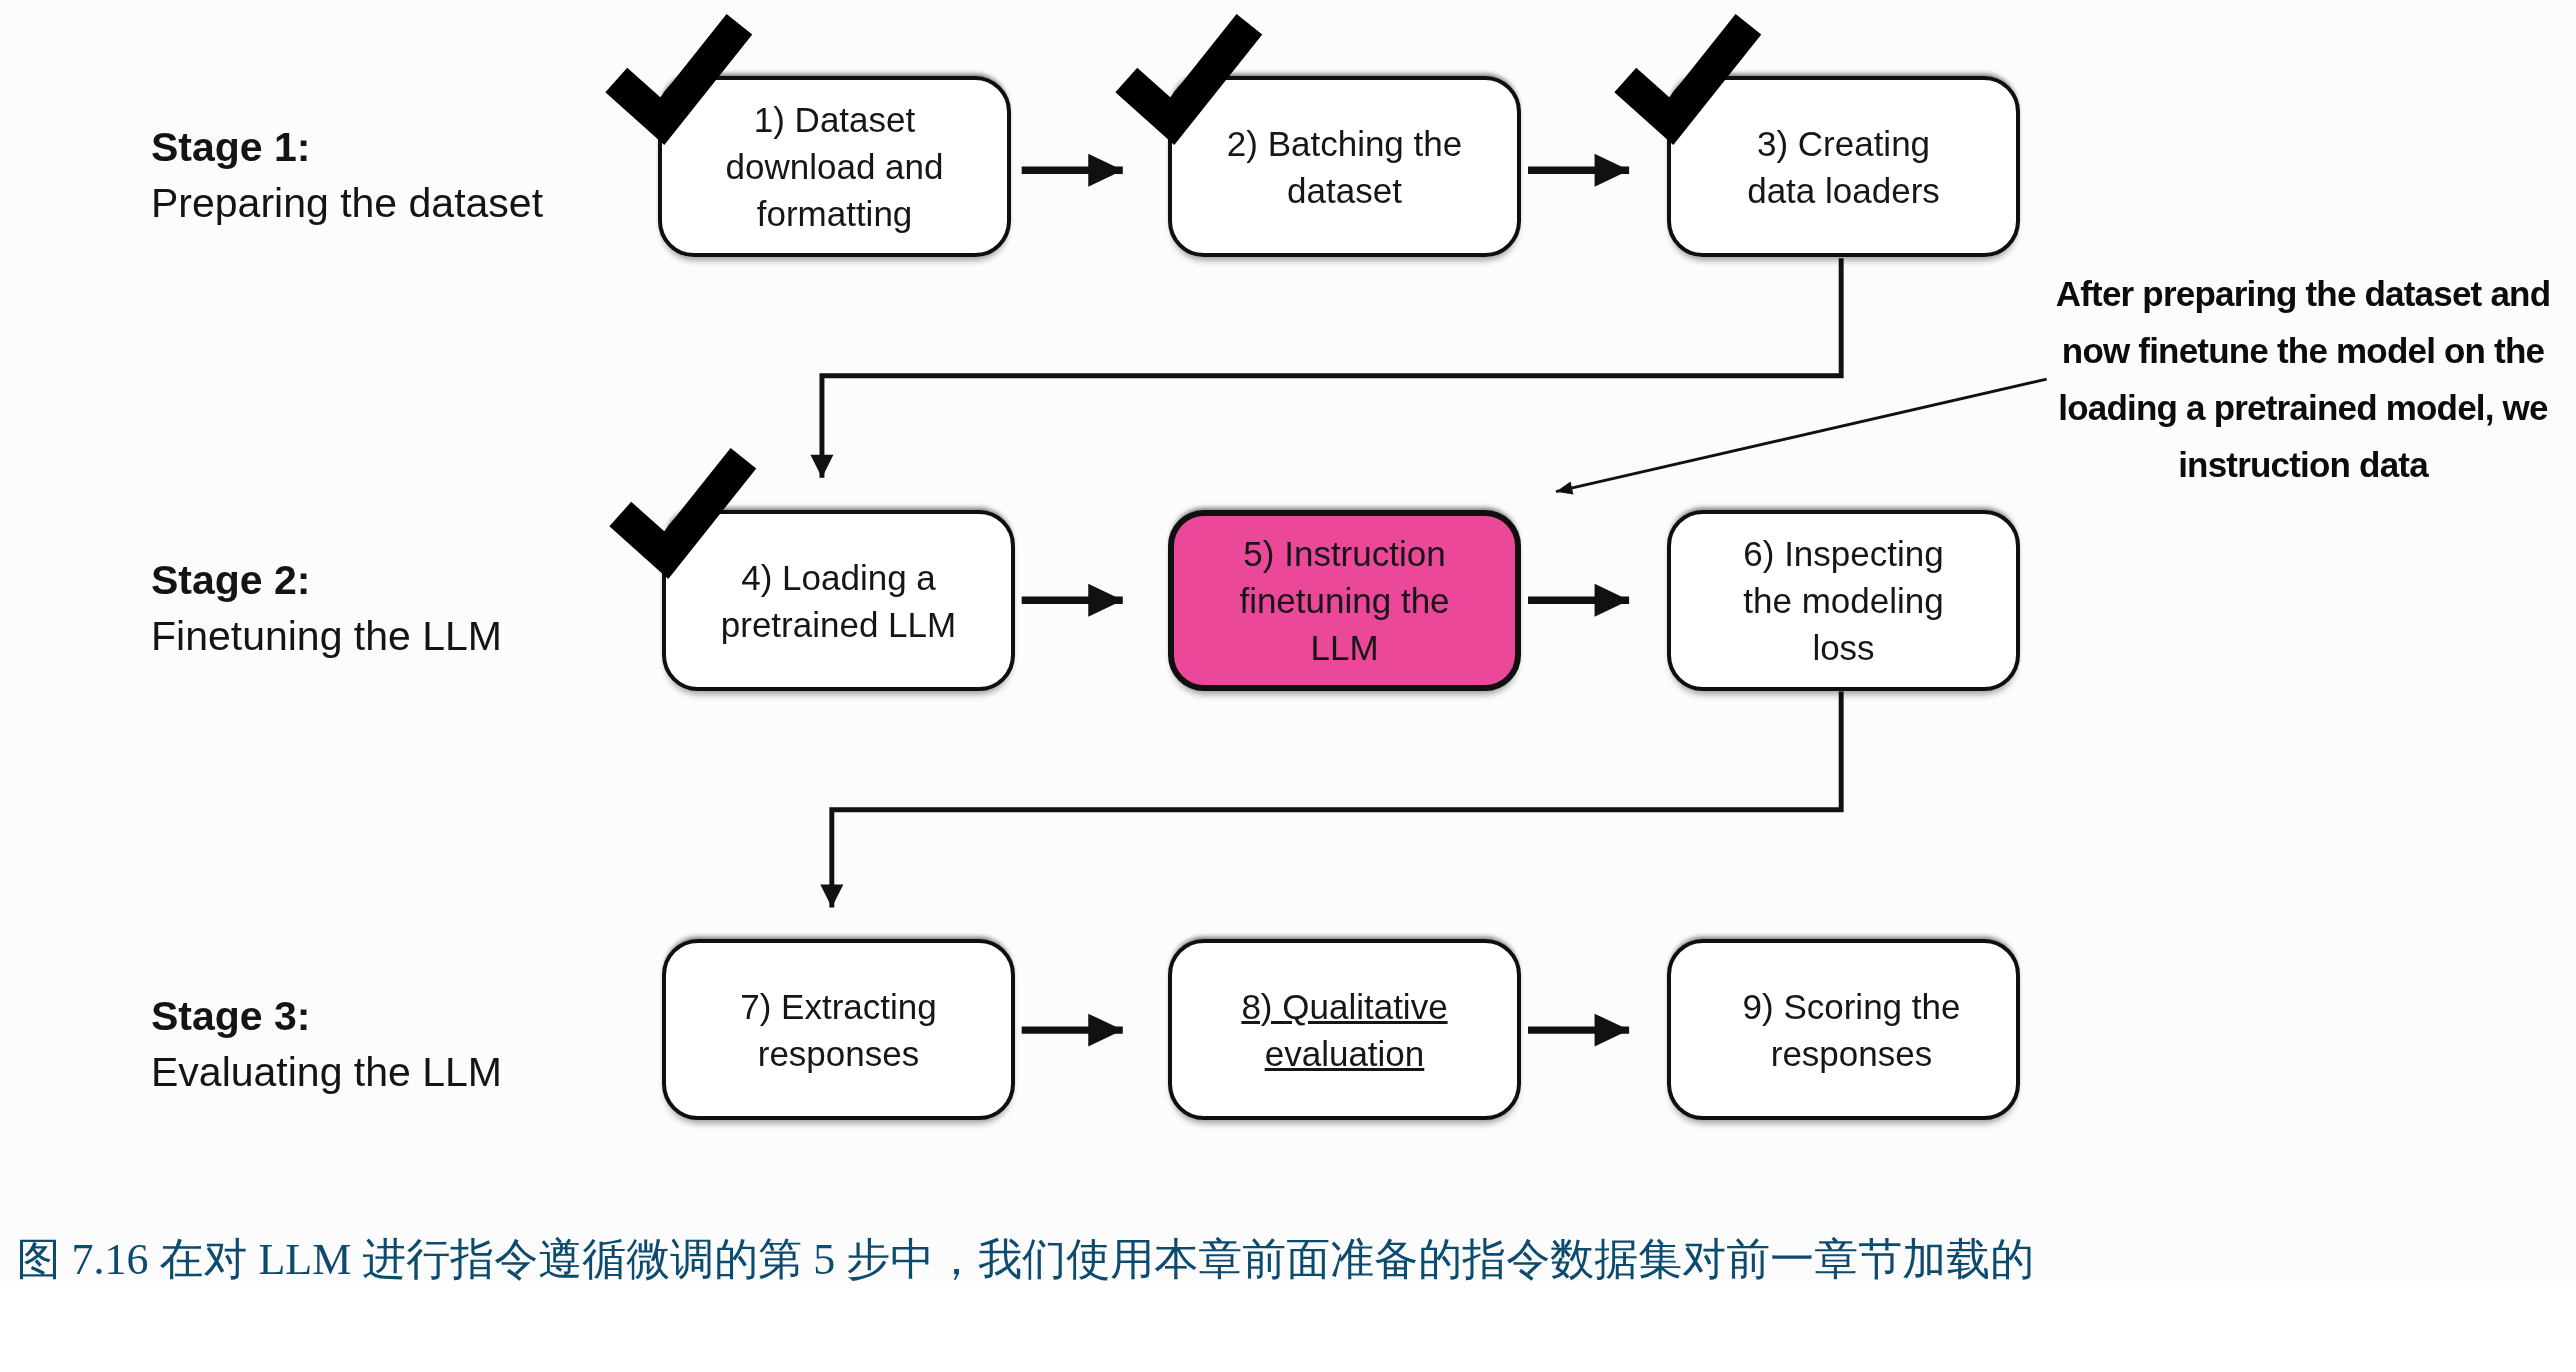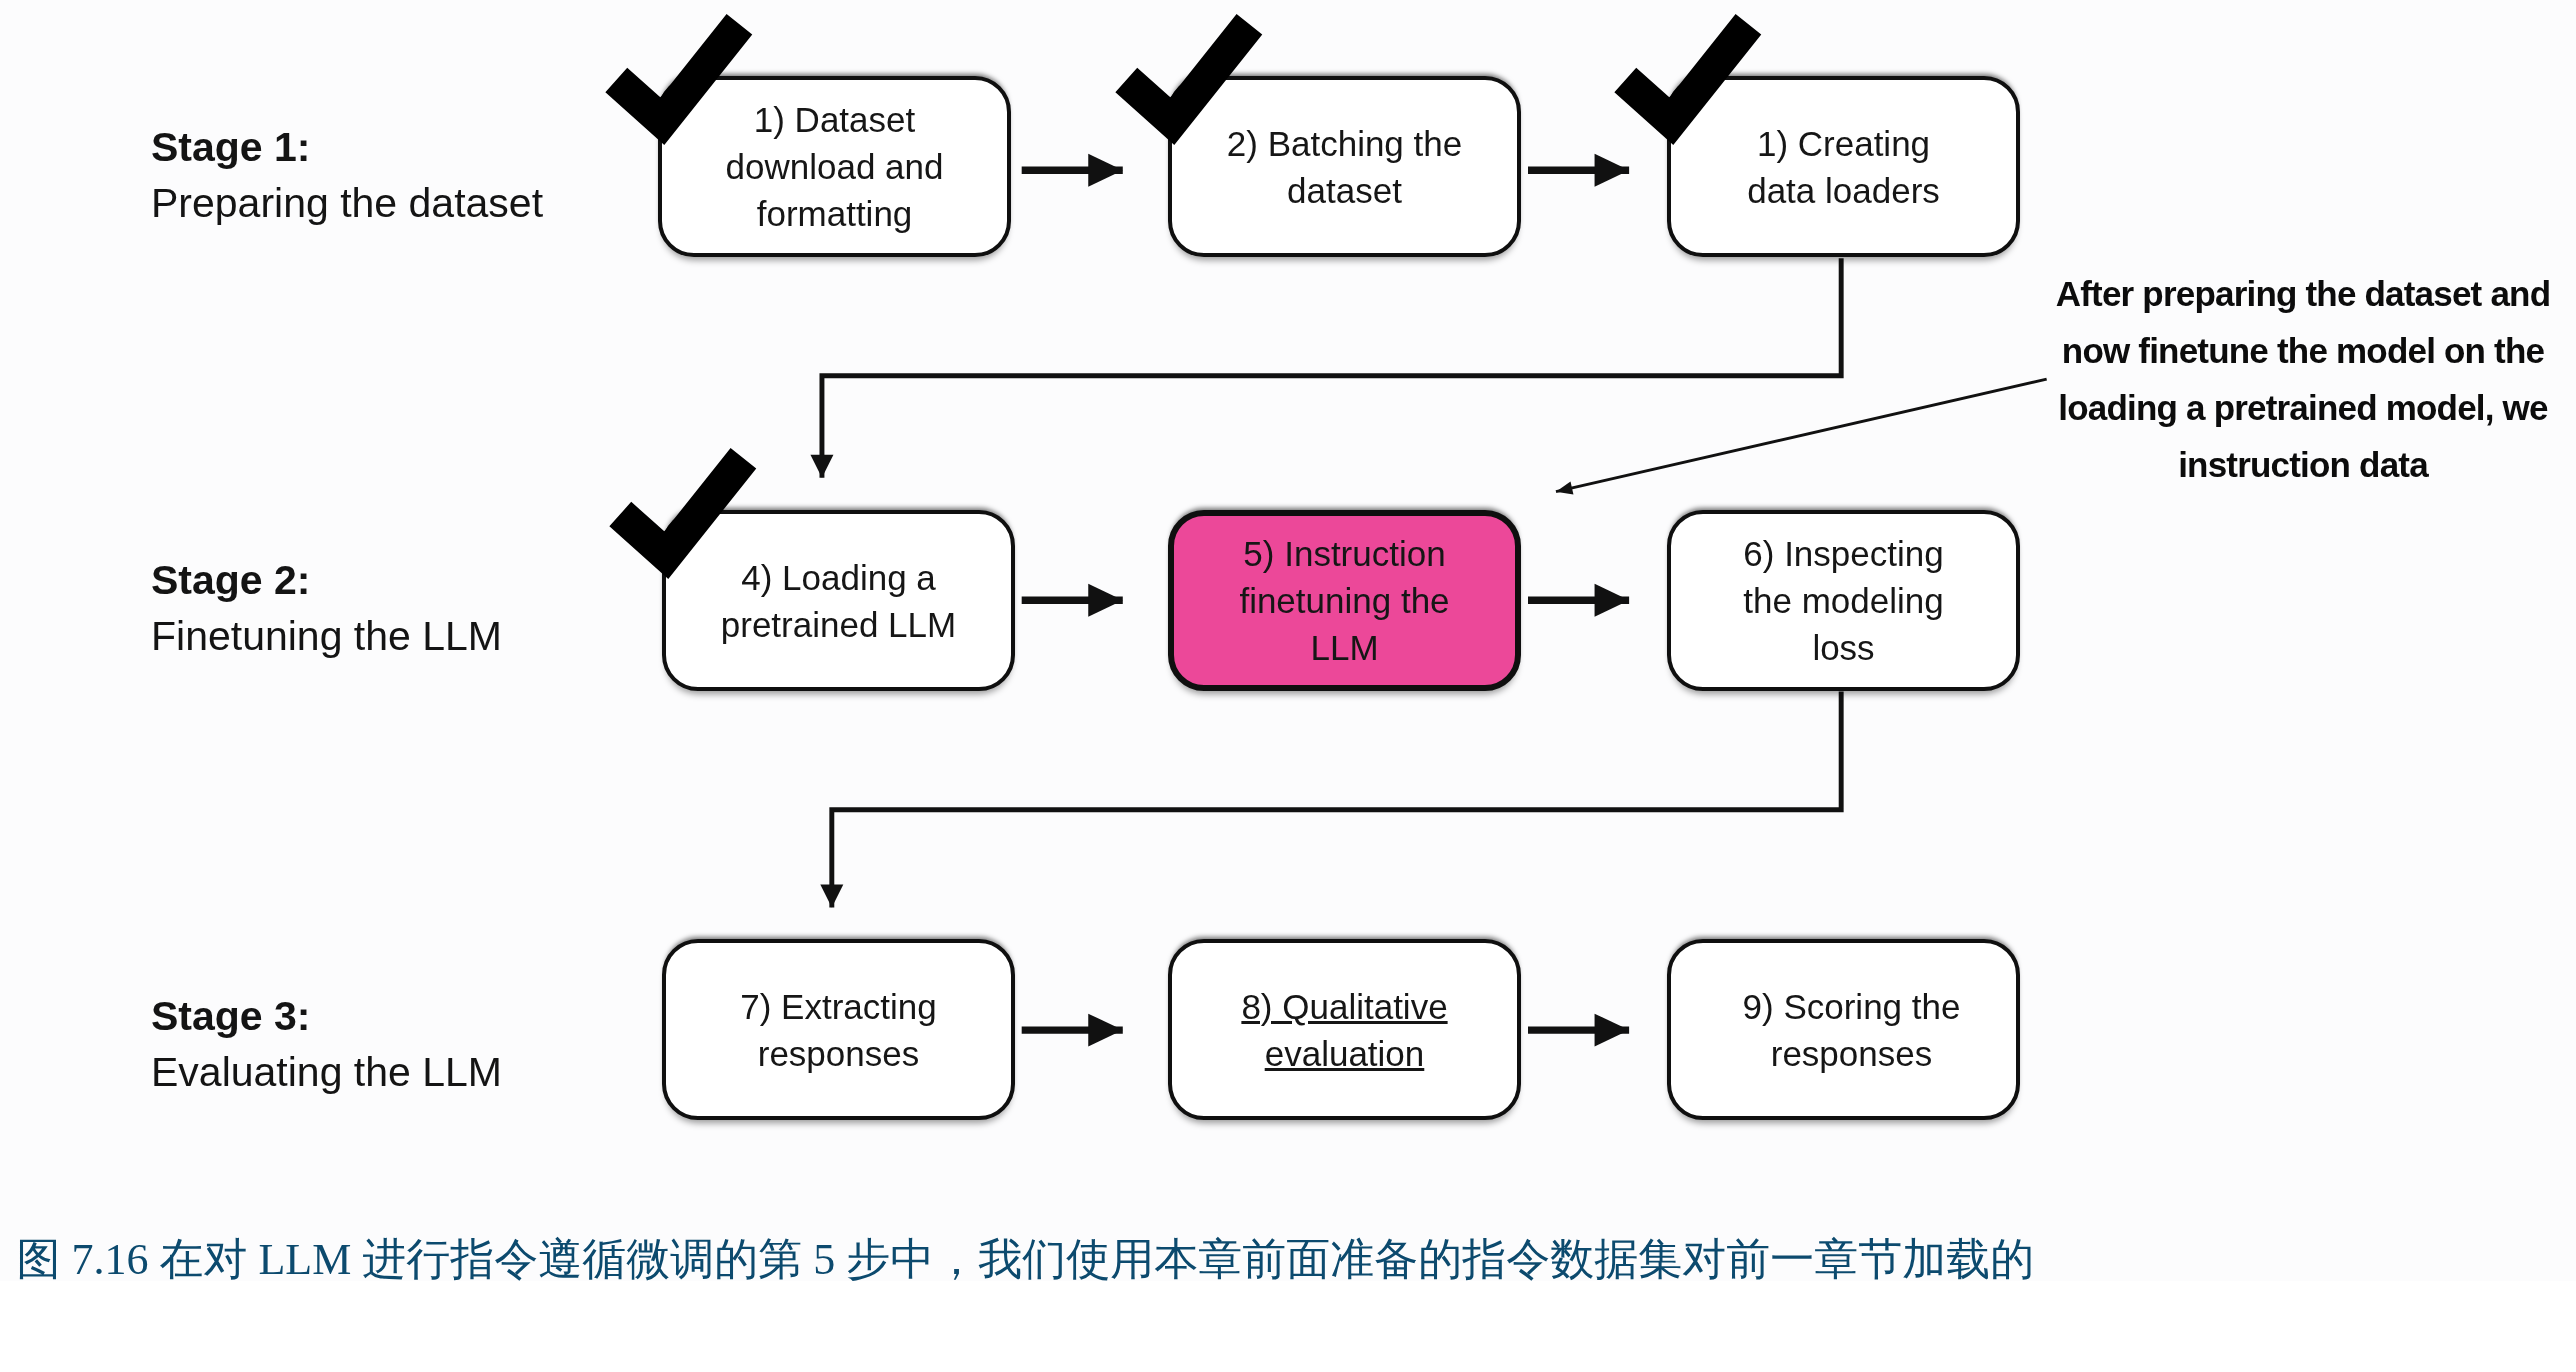--- a/index.html
+++ b/index.html
@@ -128,21 +128,21 @@
       <path d="M43,113 L99,163 L193,45" fill="none" stroke="#000000" stroke-width="40"></path>
     </svg>
     <span class="line">2) Batching the</span>
     <span class="line">dataset</span>
   </div>
 
   <div class="box" style="left:1667px;top:76px;">
     <svg class="check" viewBox="0 0 240 210">
       <path d="M43,113 L99,163 L193,45" fill="none" stroke="#000000" stroke-width="40"></path>
     </svg>
-    <span class="line">1) Creating</span>
+    <span class="line">3) Creating</span>
     <span class="line">data loaders</span>
   </div>
 
   <div class="box" style="left:662px;top:510px;">
     <svg class="check" viewBox="0 0 240 210">
       <path d="M43,113 L99,163 L193,45" fill="none" stroke="#000000" stroke-width="40"></path>
     </svg>
     <span class="line">4) Loading a</span>
     <span class="line">pretrained LLM</span>
   </div>

